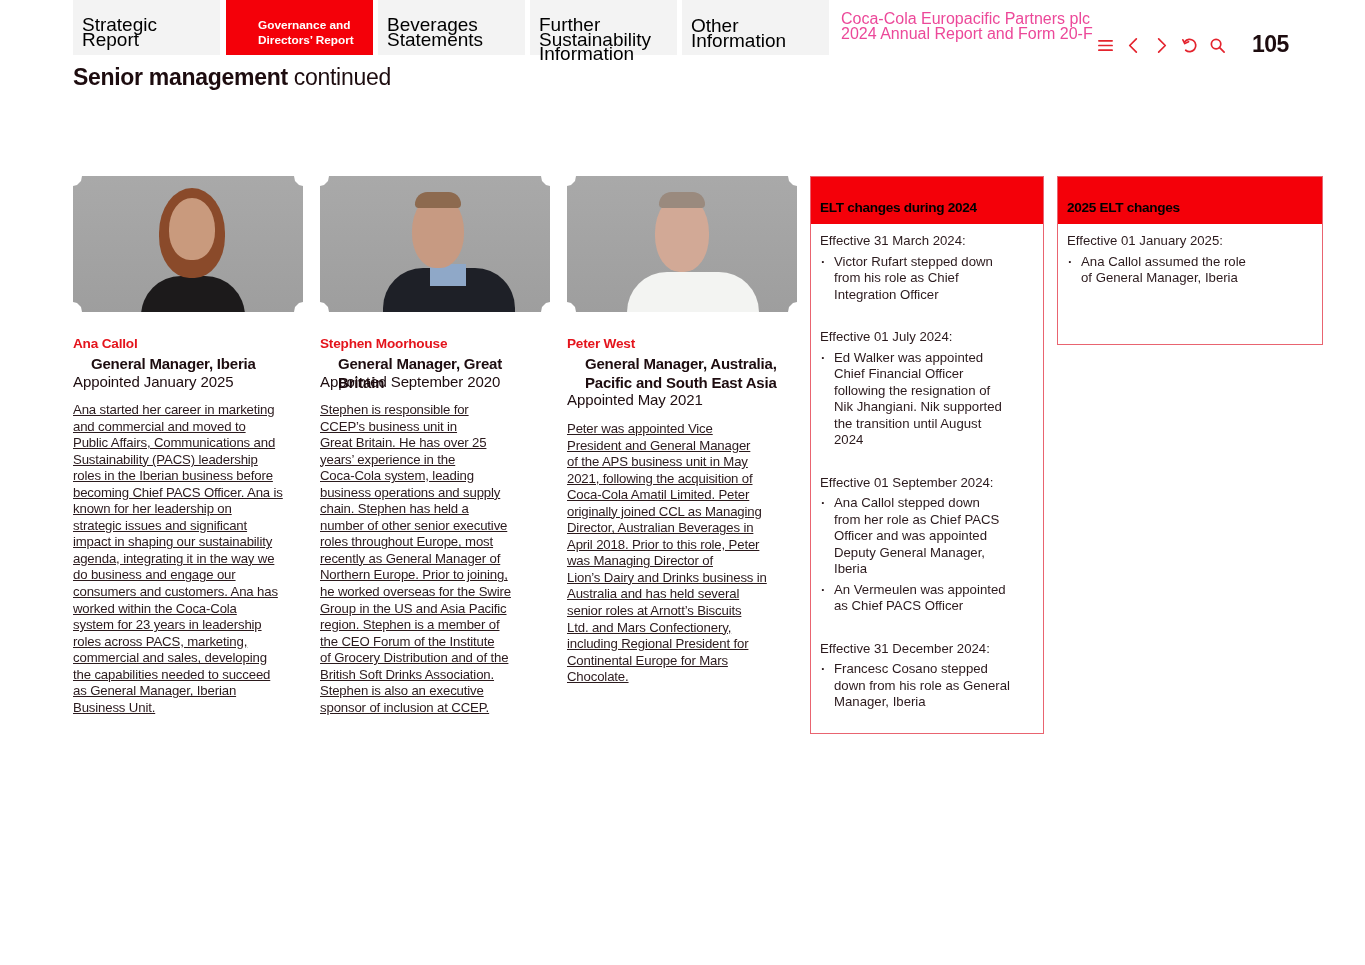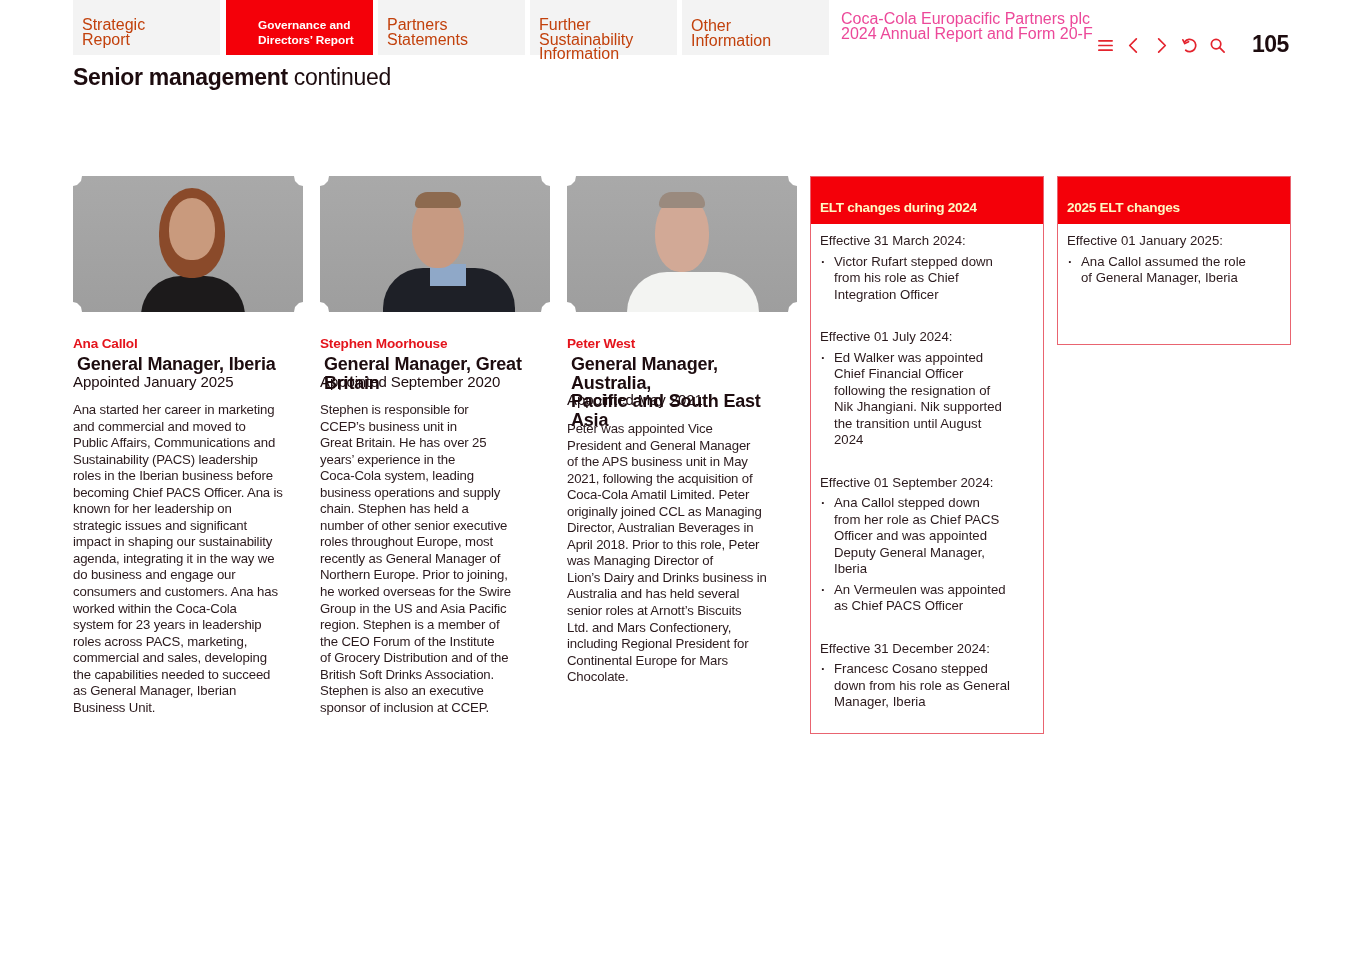--- a/index.html
+++ b/index.html
@@ -2,21 +2,21 @@
 <html><head>
 <meta charset="utf-8">
 <style>
   * { box-sizing: border-box; margin: 0; padding: 0; }
   html, body { width: 1365px; height: 965px; background: #ffffff; overflow: hidden; }
   body { font-family: "Liberation Sans", sans-serif; color: #1d0c0f; position: relative; }
 
   .nav-tab {
     position: absolute; top: 0; height: 55px; width: 147px;
     background: #f3f3f3; padding: 18px 9px 0 9px;
-    font-size: 16px; line-height: 14.5px; color: #c2410c;
+    font-size: 19px; line-height: 14.5px; color: #000000;
     cursor: pointer;
   }
   .nav-tab.active { background: #f40009; color: #ffffff; font-weight: bold; font-size: 11.8px; }
   .report-title { position: absolute; left: 841px; top: 12px; font-size: 16px; line-height: 14.5px; color: #ec4899; }
 
   .toolbar { position: absolute; top: 34px; left: 1096px; display: flex; gap: 9px; align-items: center; }
   .tb-icon { width: 19px; height: 22px; display: flex; align-items: center; justify-content: center; cursor: pointer; }
   .tb-icon svg { width: 17px; height: 17px; stroke: #e4232d; fill: none; stroke-width: 1.8; stroke-linecap: round; stroke-linejoin: round; }
   .page-number { position: absolute; left: 1252px; top: 31px; font-size: 23px; font-weight: bold; color: #1d0c0f; letter-spacing: -0.5px; }
 
@@ -27,45 +27,45 @@
   .person { position: absolute; top: 176px; width: 230px; }
   .photo {
     width: 230px; height: 136px; background: linear-gradient(180deg,#a9a9a9 0%, #9e9e9e 100%);
     position: relative; overflow: hidden;
     clip-path: polygon(9px 0, 221px 0, 222px 5px, 226px 9px, 230px 10px, 230px 126px, 226px 127px, 222px 131px, 221px 136px, 9px 136px, 8px 131px, 4px 127px, 0 126px, 0 10px, 4px 9px, 8px 5px);
   }
   .silhouette-head { position: absolute; border-radius: 50% 50% 46% 46%; }
   .silhouette-body { position: absolute; border-radius: 40px 40px 0 0; }
 
   .person-name { position: absolute; top: 160px; left: 0; font-size: 13.6px; font-weight: bold; color: #e4141c; letter-spacing: -0.2px; }
-  .person-role { position: absolute; top: 179px; left: 4px; font-size: 18px; font-weight: bold; color: #1d0c0f; line-height: 18.5px; letter-spacing: -0.2px; }
+  .person-role { position: absolute; top: 179px; left: 18px; font-size: 15px; font-weight: bold; color: #1d0c0f; line-height: 18.5px; letter-spacing: -0.2px; }
   .person-appt { position: absolute; left: 0; font-size: 15px; color: #1d0c0f; letter-spacing: -0.1px; }
-  .person-bio { position: absolute; left: 0; width: 232px; font-size: 13.2px; line-height: 16.55px; color: #2b1a1d; letter-spacing: -0.15px; }
+  .person-bio { position: absolute; left: 0; width: 232px; font-size: 13.2px; line-height: 16.55px; color: #2b1a1d; letter-spacing: -0.15px; text-decoration: underline; }
 
   .elt-box { position: absolute; top: 176px; border: 1px solid #e96470; background: #ffffff; }
-  .elt-header { background: #f40009; color: #fef9c3; height: 47px; padding: 23px 16px 0 9px; font-size: 13.6px; font-weight: bold; letter-spacing: -0.3px; }
+  .elt-header { background: #f40009; color: #000000; height: 47px; padding: 23px 16px 0 9px; font-size: 13.6px; font-weight: bold; letter-spacing: -0.3px; }
   .elt-body { padding: 9px 9px 0 9px; }
   .elt-group { margin-bottom: 26px; }
   .elt-effective { font-size: 13.2px; line-height: 16.5px; color: #2b1a1d; margin-bottom: 4px; }
   .elt-item { position: relative; padding-left: 14px; font-size: 13.2px; line-height: 16.5px; color: #2b1a1d; margin-bottom: 4px; }
   .elt-item::before { content: "·"; position: absolute; left: 1px; top: 0; font-weight: bold; }
 </style>
 </head>
 <body>
 
 <div class="nav-tab" style="left:73px;">
   <div>Strategic</div>
   <div>Report</div>
 </div>
 <div class="nav-tab active" style="left:226px;padding-left:32px;">
   <div>Governance and</div>
   <div>Directors’ Report</div>
 </div>
 <div class="nav-tab" style="left:378px;">
-  <div>Partners</div>
+  <div>Beverages</div>
   <div>Statements</div>
 </div>
 <div class="nav-tab" style="left:530px;">
   <div>Further Sustainability</div>
   <div>Information</div>
 </div>
 <div class="nav-tab" style="left:682px;">
   <div style="margin-top:1px;">Other</div>
   <div>Information</div>
 </div>
@@ -250,21 +250,21 @@
       <div class="elt-effective">Effective 31 December 2024:</div>
       <div class="elt-item">
         <div>Francesc Cosano stepped</div>
           <div>down from his role as General</div>
           <div>Manager, Iberia</div>
       </div>
     </div>
   </div>
 </div>
 
-<div class="elt-box" style="left:1057px; width:234px; height:169px;">
+<div class="elt-box" style="left:1057px; width:266px; height:169px;">
   <div class="elt-header">2025 ELT changes</div>
   <div class="elt-body">
     <div class="elt-group">
       <div class="elt-effective">Effective 01 January 2025:</div>
       <div class="elt-item">
         <div>Ana Callol assumed the role</div>
           <div>of General Manager, Iberia</div>
       </div>
     </div>
   </div>

